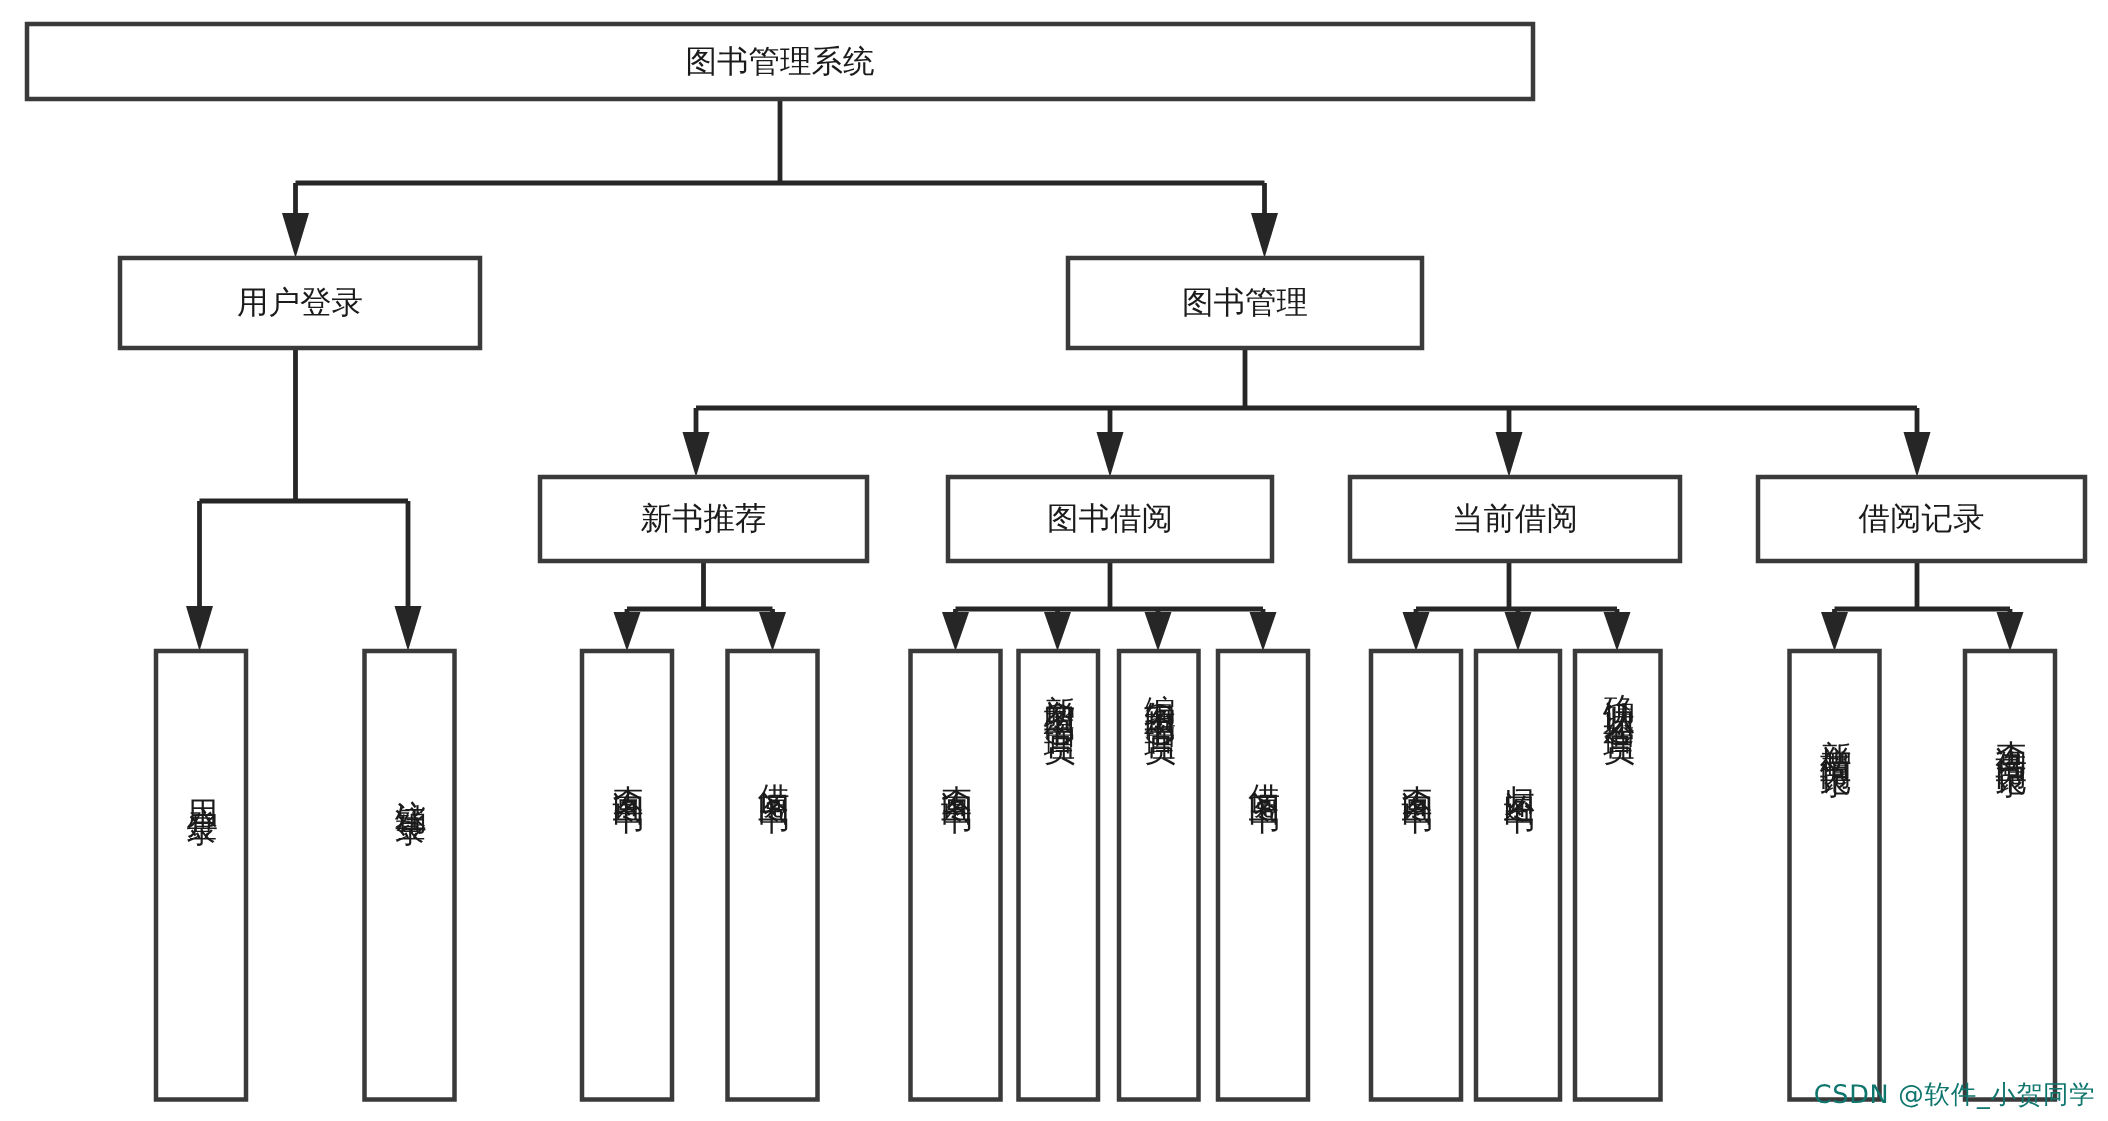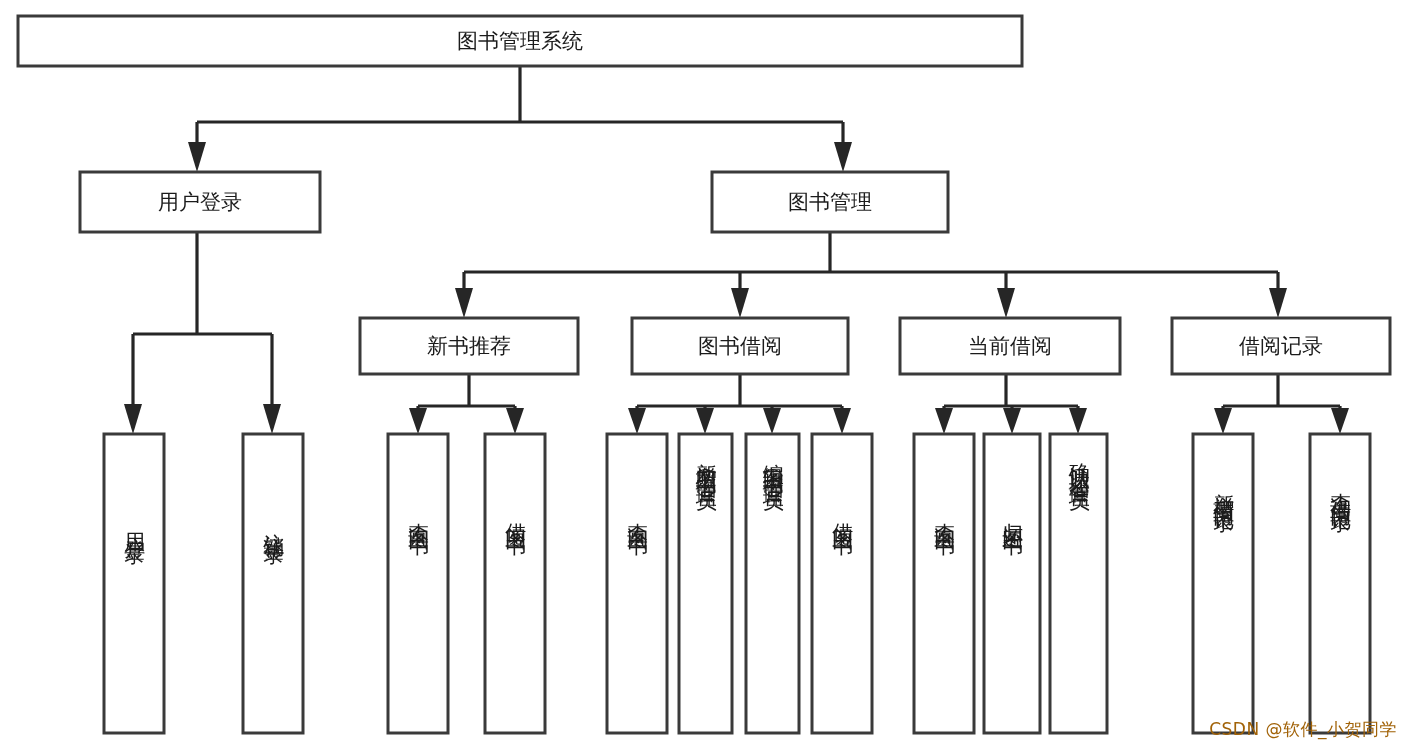--- a/index.html
+++ b/index.html
@@ -65,21 +65,21 @@
     letter-spacing: 4px;
     color: #1b1b1b;
     white-space: nowrap;
   }
   .watermark {
     position: absolute;
     right: 8px;
     bottom: 6px;
     font-family: "DejaVu Sans", "Liberation Sans", sans-serif;
     font-size: 17px;
-    color: #a16207;
+    color: #0f766e;
     letter-spacing: 0.5px;
     white-space: nowrap;
   }
 </style>
 </head>
 <body>
 
 <div id="diagram-root">
 
   <svg class="diagram" viewBox="0 0 1405 747">

